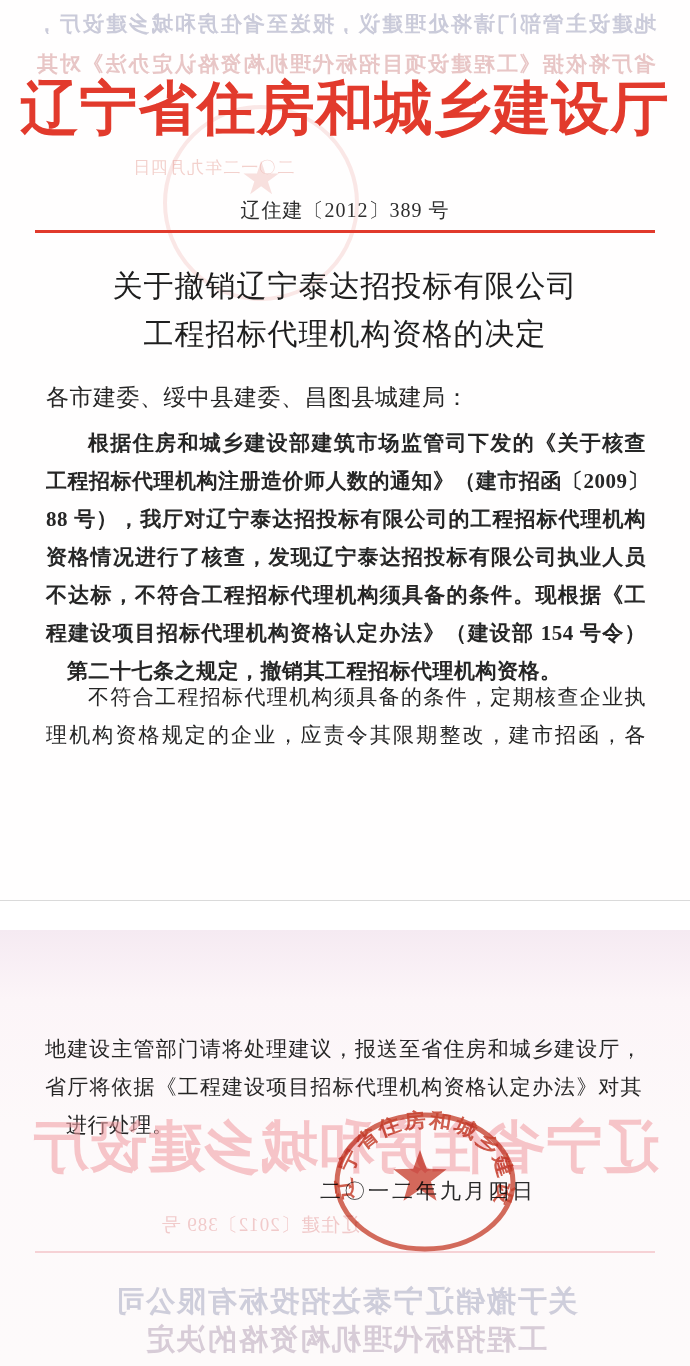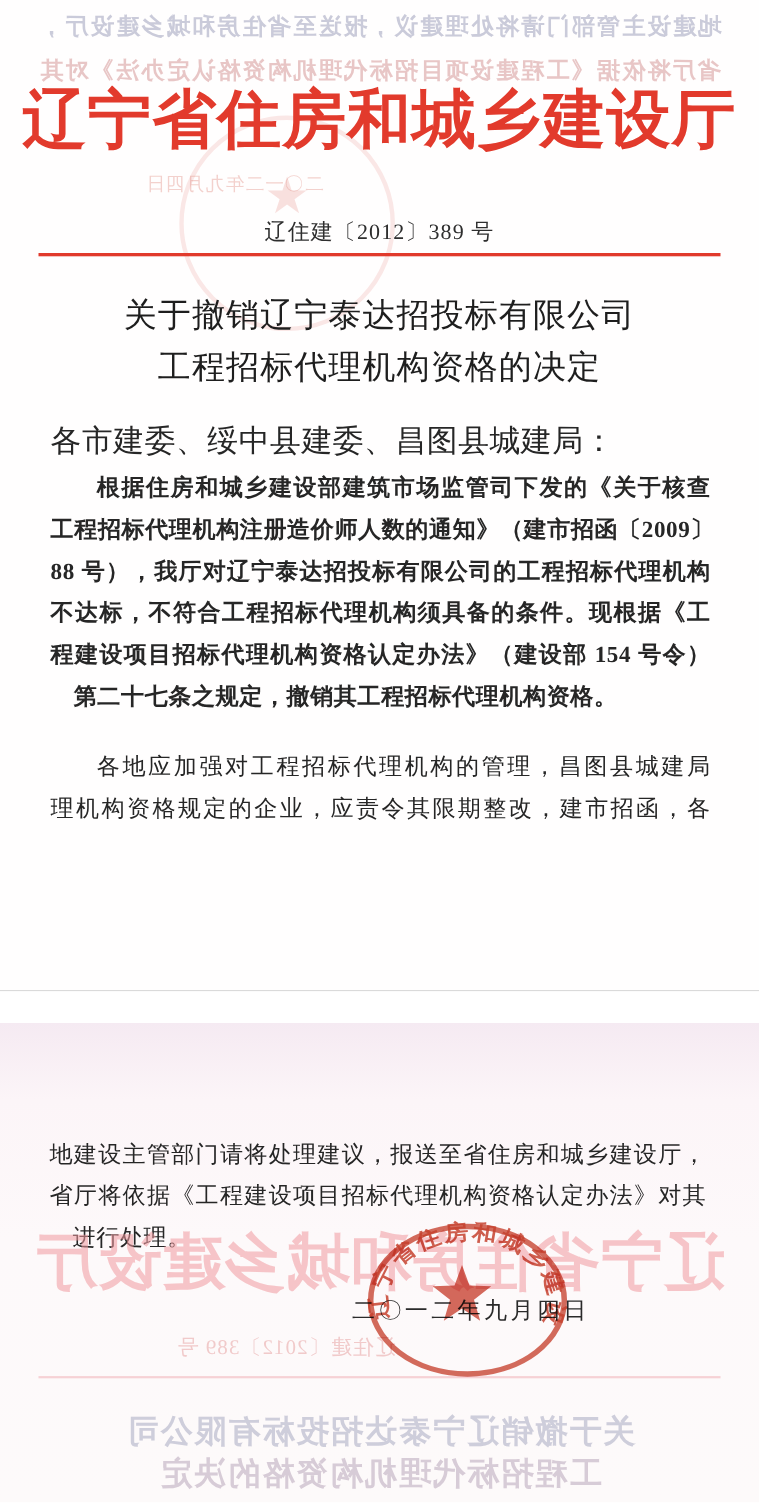--- a/index.html
+++ b/index.html
@@ -38,21 +38,21 @@
   }
   .agency{
     top:70px;margin:0;font-size:58px;font-weight:bold;
     color:#e23a2c;letter-spacing:1px;white-space:nowrap;
   }
   .docnum{top:197px;font-size:20px;letter-spacing:1px;color:#2e2e2e;}
   .redline{top:230px;left:35px;right:35px;height:3px;background:#e13a2c;}
   .doc-title{margin:0;font-weight:normal;font-size:30px;letter-spacing:1px;color:#1e1e1e;}
   .doc-title.t1{top:266px;}
   .doc-title.t2{top:314px;}
-  .salutation{top:382px;left:46px;font-size:28px;letter-spacing:0.5px;}
+  .salutation{top:382px;left:46px;font-size:23px;letter-spacing:0.5px;}
   .para{left:46px;right:44px;font-size:21px;}
   .para .bline{
     height:38px;line-height:38px;white-space:nowrap;
     text-align:justify;text-align-last:justify;letter-spacing:0.5px;
   }
   .para .bline.last{text-align:left;text-align-last:left;margin-left:21px;}
   .para .bline.indent{text-indent:2em;}
   .para.p1{top:424px;font-weight:bold;}
   .para.p2{top:678px;}
 
@@ -104,27 +104,28 @@
 
   <h2 class="abs center doc-title t1">关于撤销辽宁泰达招投标有限公司</h2>
   <h2 class="abs center doc-title t2">工程招标代理机构资格的决定</h2>
 
   <div class="abs salutation">各市建委、绥中县建委、昌图县城建局：</div>
 
   <div class="abs para p1">
     <div class="bline indent">根据住房和城乡建设部建筑市场监管司下发的《关于核查</div>
     <div class="bline">工程招标代理机构注册造价师人数的通知》（建市招函〔2009〕</div>
     <div class="bline">88 号），我厅对辽宁泰达招投标有限公司的工程招标代理机构</div>
+    <div class="bline">资格情况进行了核查，发现辽宁泰达招投标有限公司执业人员</div>
     <div class="bline">不达标，不符合工程招标代理机构须具备的条件。现根据《工</div>
     <div class="bline">程建设项目招标代理机构资格认定办法》（建设部 154 号令）</div>
     <div class="bline last">第二十七条之规定，撤销其工程招标代理机构资格。</div>
   </div>
 
   <div class="abs para p2">
-    <div class="bline indent">各地应加强对工程招标代理机构的管理，昌图县城建局</div>
+    <div class="bline indent">不符合工程招标代理机构须具备的条件，定期核查企业执</div>
     <div class="bline">理机构资格规定的企业，应责令其限期整改，建市招函，各</div>
   </div>
 </section>
 
 <section class="page2">
 
   <div class="abs center bleed-agency mirror">辽宁省住房和城乡建设厅</div>
 
   <div class="abs para">
     <div class="bline">地建设主管部门请将处理建议，报送至省住房和城乡建设厅，</div>

